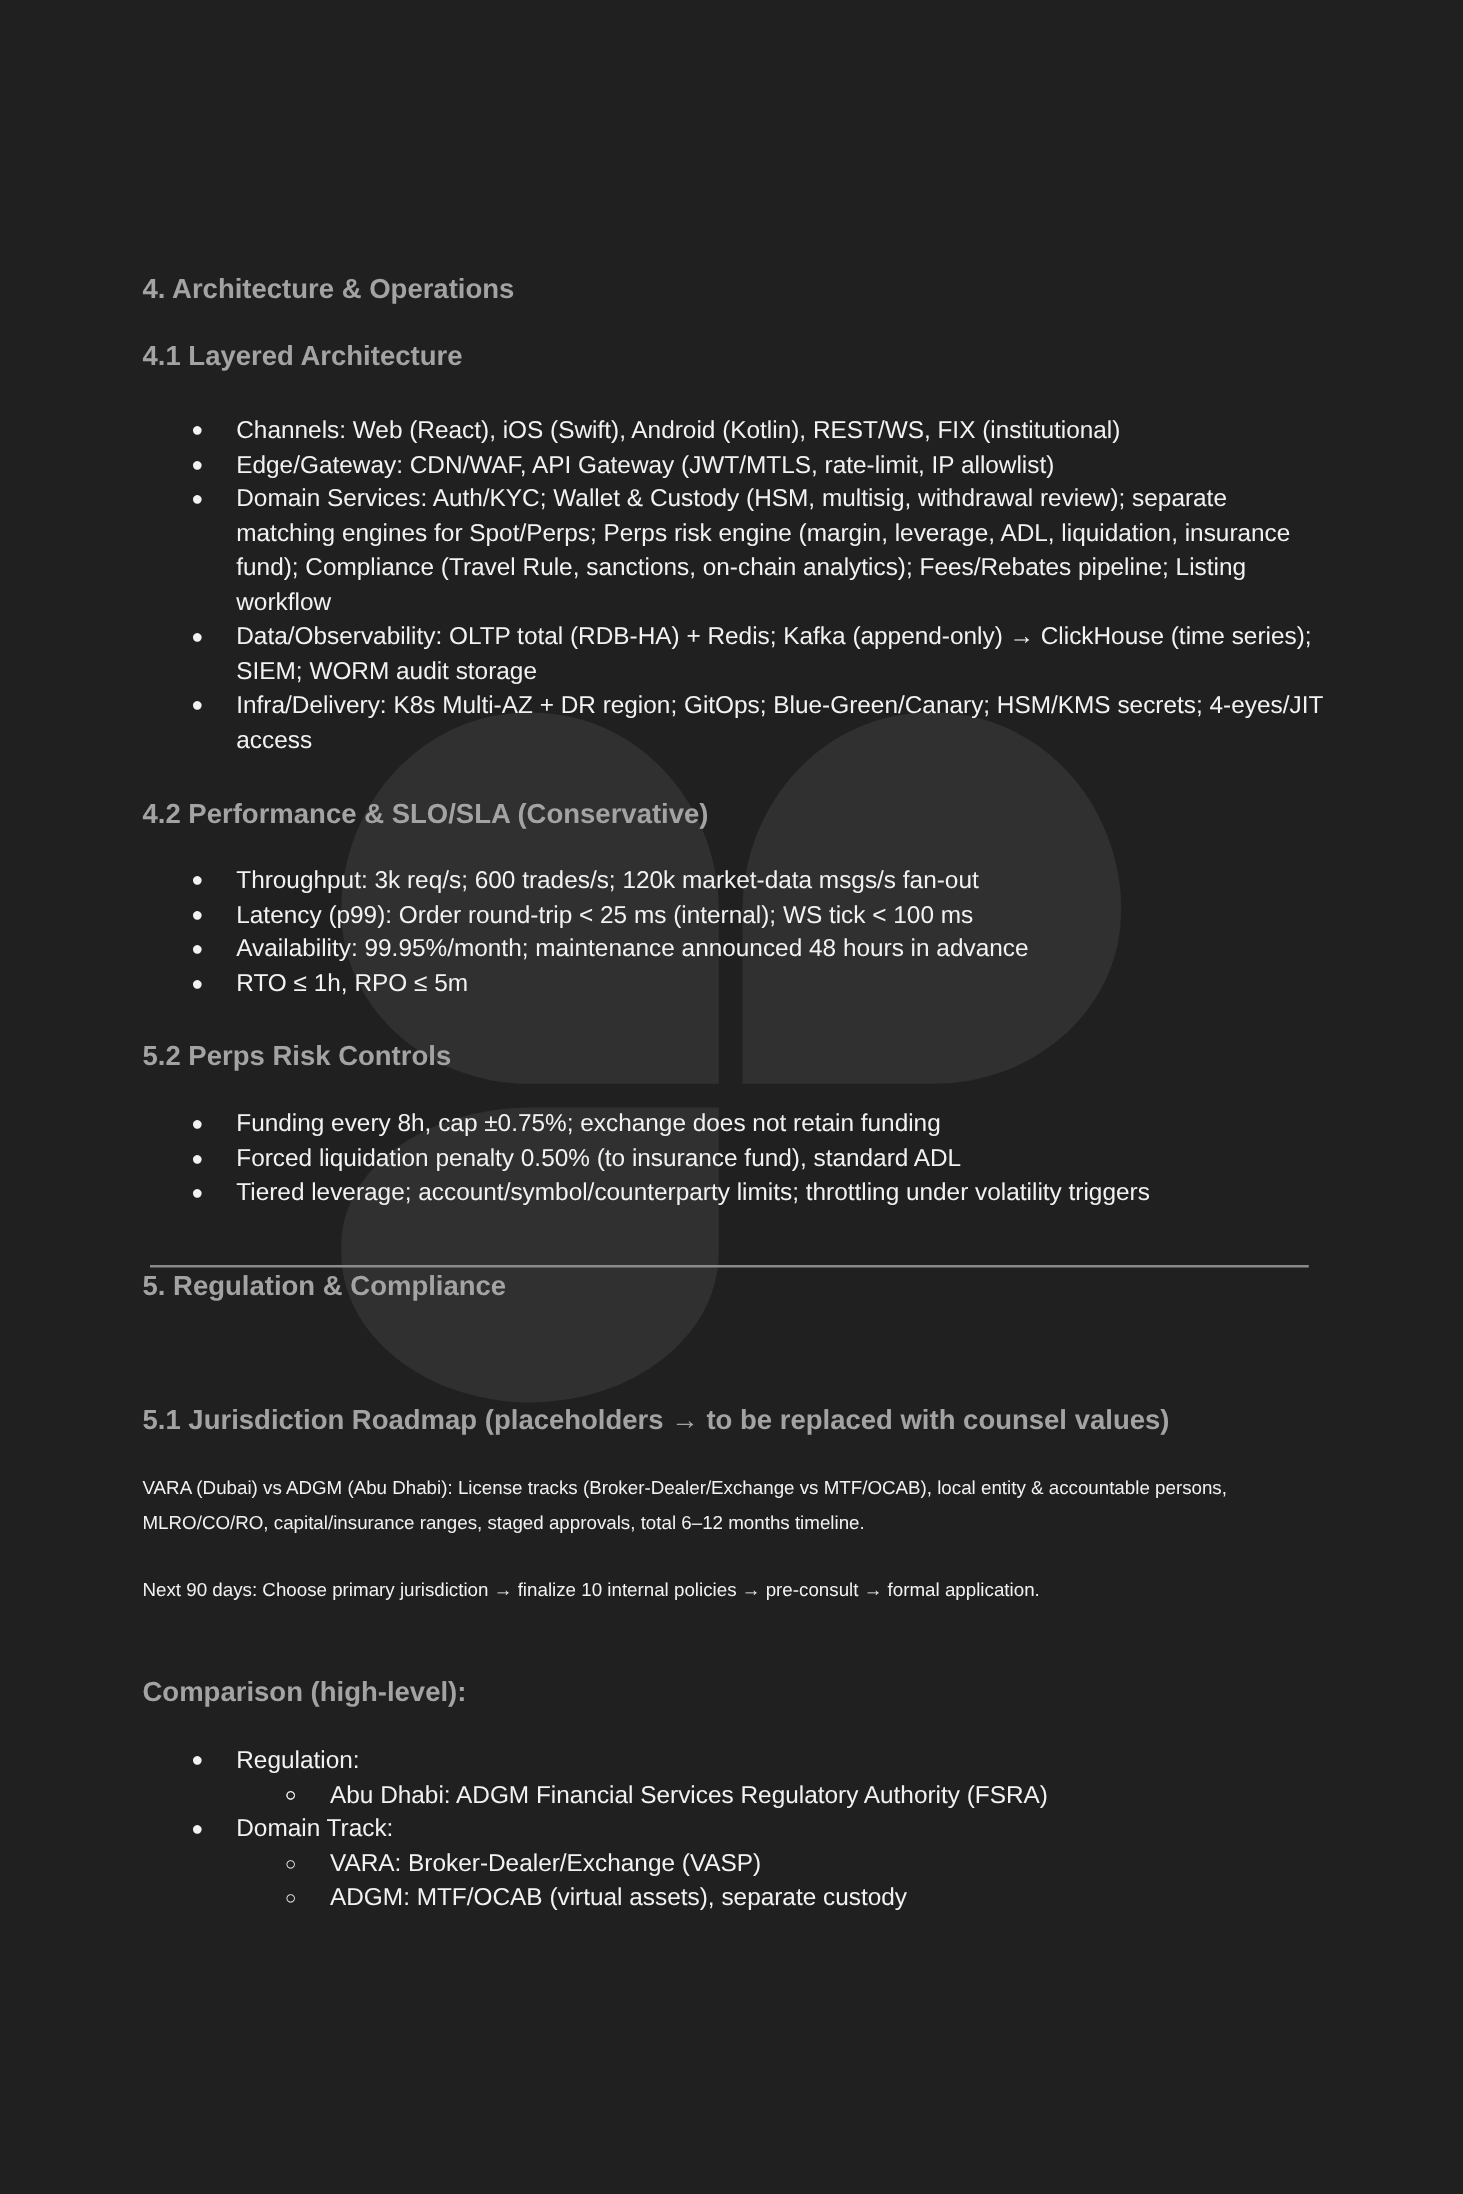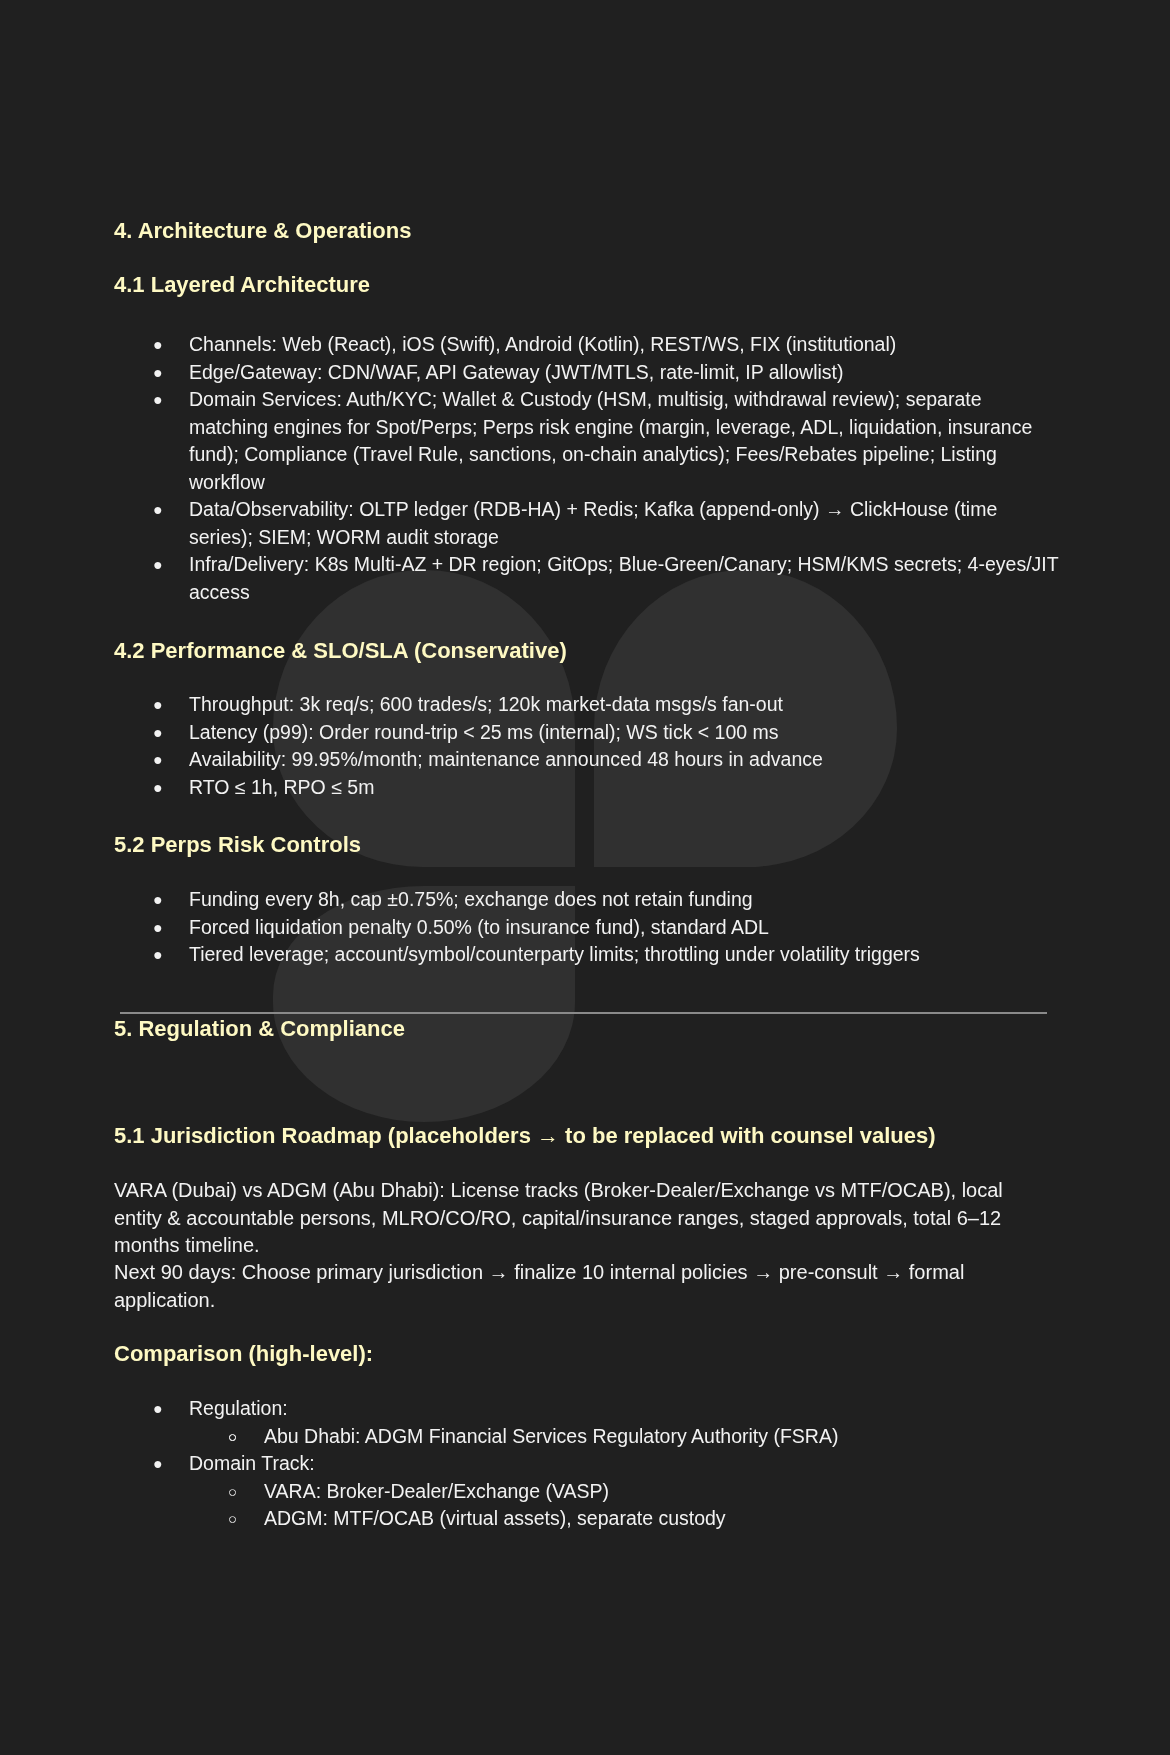--- a/index.html
+++ b/index.html
@@ -27,21 +27,21 @@
     width: 946px;
     z-index: 1;
   }
   .h2, .h3 {
     position: absolute;
     left: 0;
     font-weight: bold;
     font-size: 22px;
     line-height: 26px;
     white-space: nowrap;
-    color: #fef9c3;
+    color: #a3a3a3;
   }
   .list {
     position: absolute;
     left: 0;
     margin: 0;
     padding: 0;
     list-style: none;
     font-size: 19.5px;
     line-height: 27.5px;
   }
@@ -61,21 +61,21 @@
   .sub-bullet {
     position: absolute;
     left: 39px;
     top: 0;
     font-size: 15px;
   }
   .para {
     position: absolute;
     left: 0;
     width: 940px;
-    font-size: 20px;
+    font-size: 15px;
     line-height: 27.5px;
     margin: 0;
   }
   .divider {
     position: absolute;
     left: 6px;
     top: 1012px;
     width: 927px;
     height: 2px;
     background: #8a8a8a;
@@ -90,21 +90,21 @@
 
 <div class="page">
 
   <div class="h2" style="top:218px">4. Architecture &amp; Operations</div>
 
   <div class="h3" style="top:272px">4.1 Layered Architecture</div>
   <ul class="list" style="top:331px">
     <li><span class="bullet">●</span><span>Channels: Web (React), iOS (Swift), Android (Kotlin), REST/WS, FIX (institutional)</span></li>
     <li><span class="bullet">●</span><span>Edge/Gateway: CDN/WAF, API Gateway (JWT/MTLS, rate-limit, IP allowlist)</span></li>
     <li><span class="bullet">●</span><span>Domain Services: Auth/KYC; Wallet &amp; Custody (HSM, multisig, withdrawal review); separate matching engines for Spot/Perps; Perps risk engine (margin, leverage, ADL, liquidation, insurance fund); Compliance (Travel Rule, sanctions, on-chain analytics); Fees/Rebates pipeline; Listing workflow</span></li>
-    <li><span class="bullet">●</span><span>Data/Observability: OLTP ledger (RDB-HA) + Redis; Kafka (append-only) → ClickHouse (time series); SIEM; WORM audit storage</span></li>
+    <li><span class="bullet">●</span><span>Data/Observability: OLTP total (RDB-HA) + Redis; Kafka (append-only) → ClickHouse (time series); SIEM; WORM audit storage</span></li>
     <li><span class="bullet">●</span><span>Infra/Delivery: K8s Multi-AZ + DR region; GitOps; Blue-Green/Canary; HSM/KMS secrets; 4-eyes/JIT access</span></li>
   </ul>
 
   <div class="h3" style="top:638px">4.2 Performance &amp; SLO/SLA (Conservative)</div>
   <ul class="list" style="top:691px">
     <li><span class="bullet">●</span><span>Throughput: 3k req/s; 600 trades/s; 120k market-data msgs/s fan-out</span></li>
     <li><span class="bullet">●</span><span>Latency (p99): Order round-trip &lt; 25 ms (internal); WS tick &lt; 100 ms</span></li>
     <li><span class="bullet">●</span><span>Availability: 99.95%/month; maintenance announced 48 hours in advance</span></li>
     <li><span class="bullet">●</span><span>RTO ≤ 1h, RPO ≤ 5m</span></li>
   </ul>

